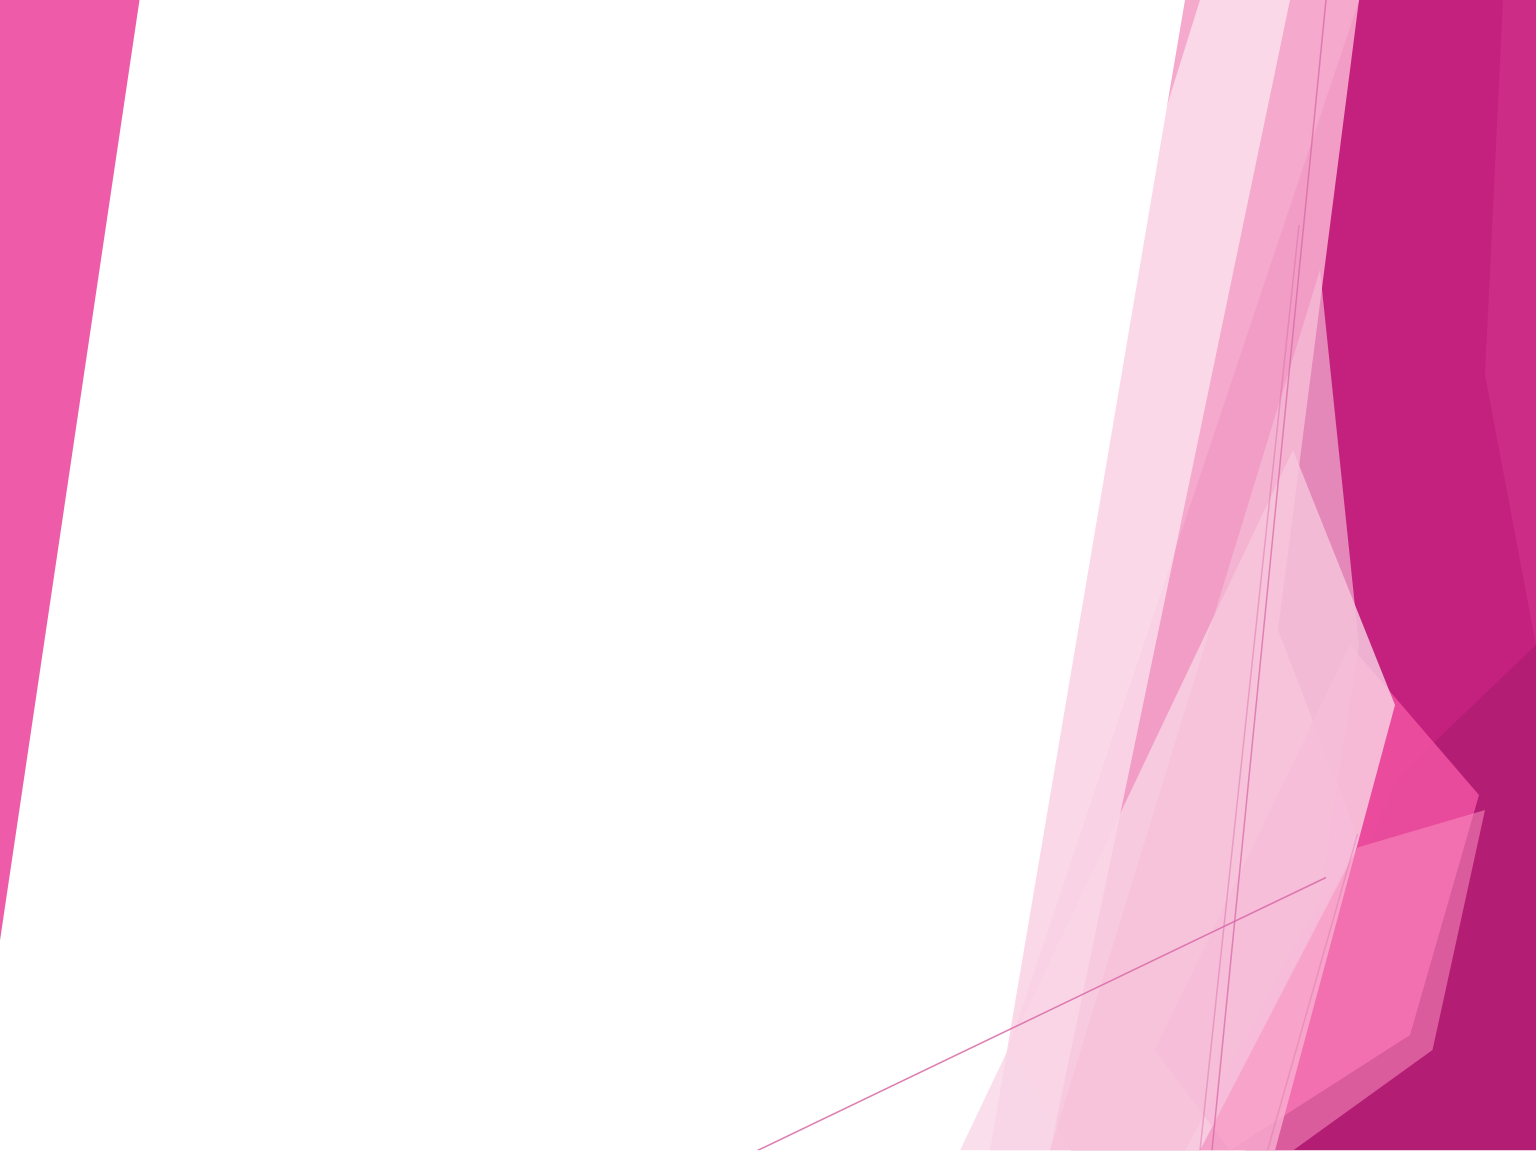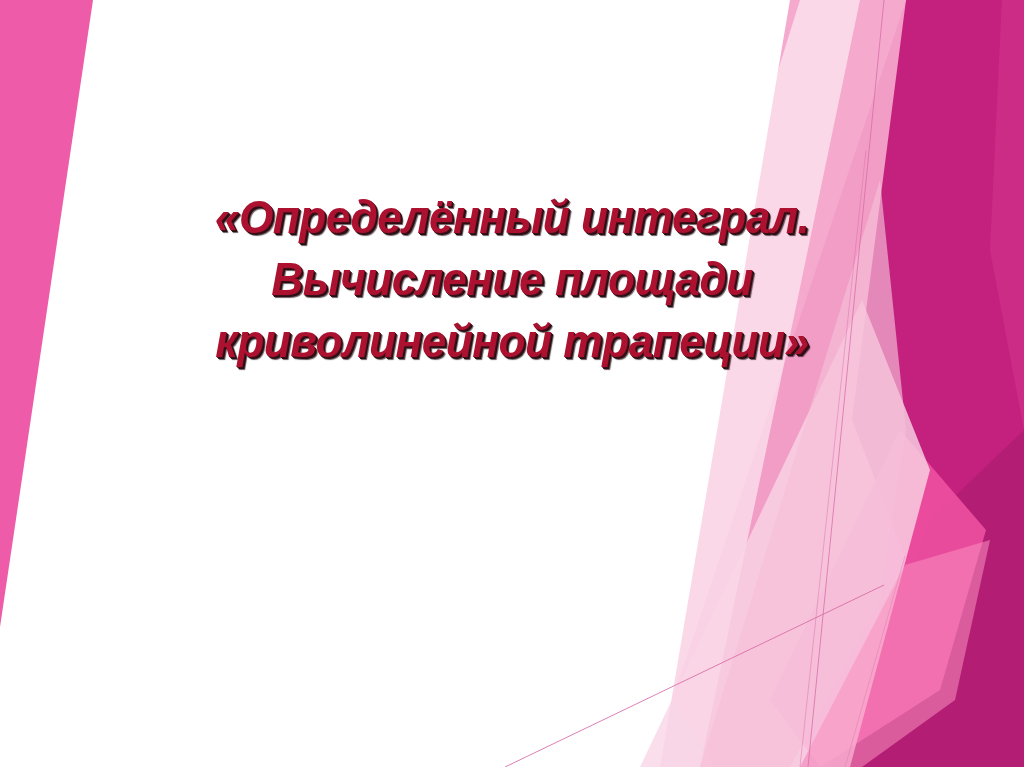--- a/index.html
+++ b/index.html
@@ -84,19 +84,14 @@
     <polygon points="880,180 906,430 880,600 790,767 700,767" fill="#f6bfd8" opacity="0.65"></polygon>
 
     <polygon points="905,565 990,540 955,700 862,767 800,767" fill="#f98fc0" opacity="0.55"></polygon>
 
     <line x1="884" y1="0" x2="808" y2="767" stroke="#d86aa6" stroke-width="1" opacity="0.75"></line>
     <line x1="866" y1="150" x2="800" y2="767" stroke="#d86aa6" stroke-width="1" opacity="0.45"></line>
     <line x1="884" y1="585" x2="505" y2="767" stroke="#d86aa6" stroke-width="1" opacity="0.85"></line>
     <line x1="905" y1="556" x2="845" y2="767" stroke="#d86aa6" stroke-width="1" opacity="0.35"></line>
   </svg>
 
-  <div class="title-block">
-    <div class="title-line l1">«Определённый интеграл.</div>
-    <div class="title-line l2">Вычисление площади</div>
-    <div class="title-line l3">криволинейной трапеции»</div>
-  </div>
 
 </div>
 
 </body></html>

